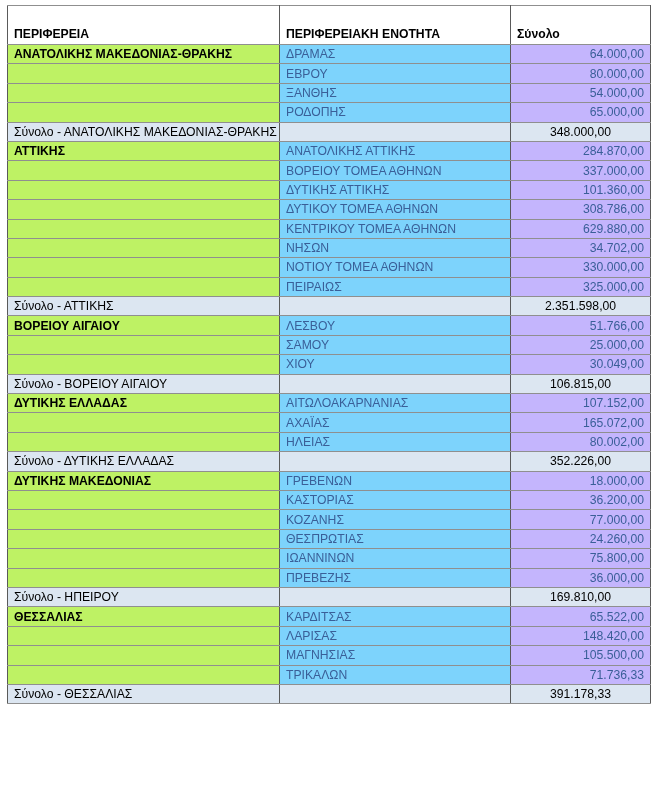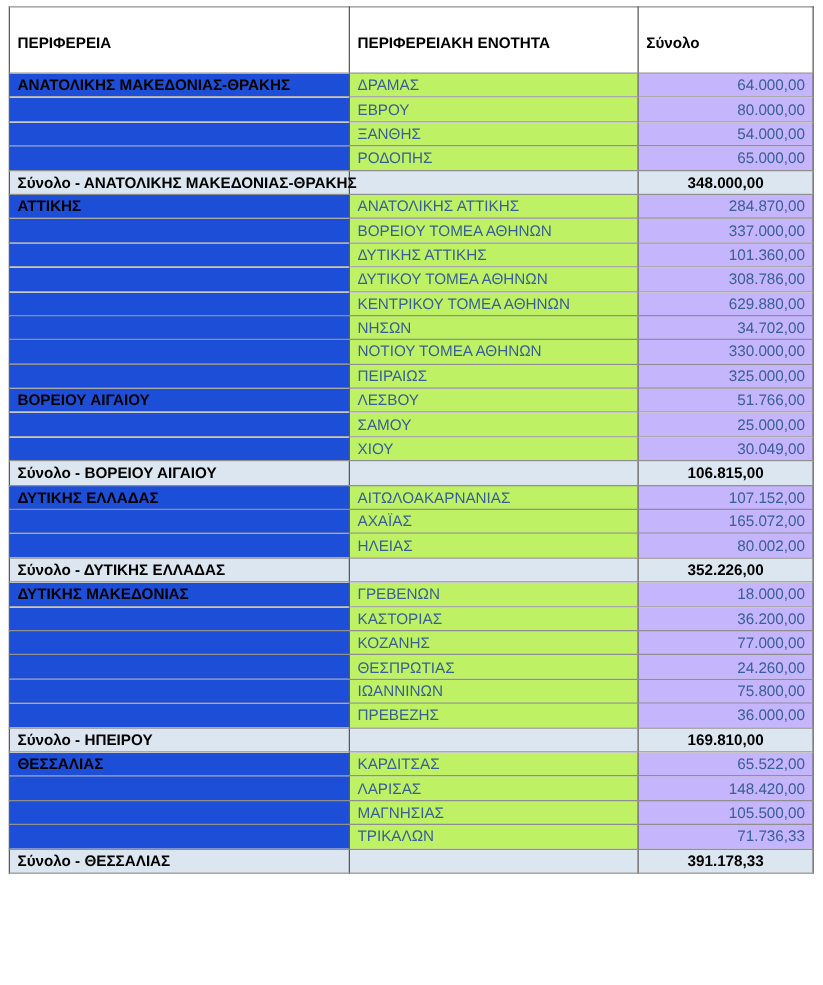--- a/index.html
+++ b/index.html
@@ -15,26 +15,26 @@
   col.c3 { width: 140px; }
   th, td {
     padding: 0 6px; height: 18.4px; line-height: 18px;
     font-size: 12.2px; white-space: nowrap; overflow: hidden;
     border-top: 1px solid #8f8f8f; border-bottom: 1px solid #8f8f8f;
     border-left: 1px solid #5a5a5a; border-right: 1px solid #5a5a5a;
   }
   thead th {
     height: 37px; vertical-align: bottom; text-align: left;
     font-weight: bold; color: #000; background: #ffffff;
-    padding-bottom: 15px; border-bottom: 1px solid #8f8f8f;
+    padding-bottom: 1px; border-bottom: 1px solid #8f8f8f;
   }
-  td.region { font-weight: bold; color: #000; background: #1d4ed8; }
-  td.unit { color: #3a5f98; background: #bef264; }
+  td.region { font-weight: bold; color: #000; background: #bef264; }
+  td.unit { color: #3a5f98; background: #7dd3fc; }
   td.amount { color: #3a5f98; background: #c4b5fd; text-align: right; }
-  tr.total td { background: #dce6f1; font-weight: bold; color: #000; }
+  tr.total td { background: #dce6f1; font-weight: normal; color: #000; }
   tr.total td.amount { color: #000; text-align: center; }
   tr.total td.label { overflow: visible; }
   tr.total td.blank { border-left: 1px solid #5a5a5a; }
 </style>
 </head>
 <body>
 
 <table class="grid">
   <colgroup>
       <col class="c1">
@@ -107,20 +107,25 @@
       <tr>
         <td class="region"></td>
         <td class="unit">ΝΟΤΙΟΥ ΤΟΜΕΑ ΑΘΗΝΩΝ</td>
         <td class="amount">330.000,00</td>
       </tr>
       <tr>
         <td class="region"></td>
         <td class="unit">ΠΕΙΡΑΙΩΣ</td>
         <td class="amount">325.000,00</td>
       </tr>
+      <tr class="total">
+        <td class="label" colspan="1">Σύνολο - ΑΤΤΙΚΗΣ</td>
+        <td class="blank"></td>
+        <td class="amount">2.351.598,00</td>
+      </tr>
       <tr>
         <td class="region">ΒΟΡΕΙΟΥ ΑΙΓΑΙΟΥ</td>
         <td class="unit">ΛΕΣΒΟΥ</td>
         <td class="amount">51.766,00</td>
       </tr>
       <tr>
         <td class="region"></td>
         <td class="unit">ΣΑΜΟΥ</td>
         <td class="amount">25.000,00</td>
       </tr>

